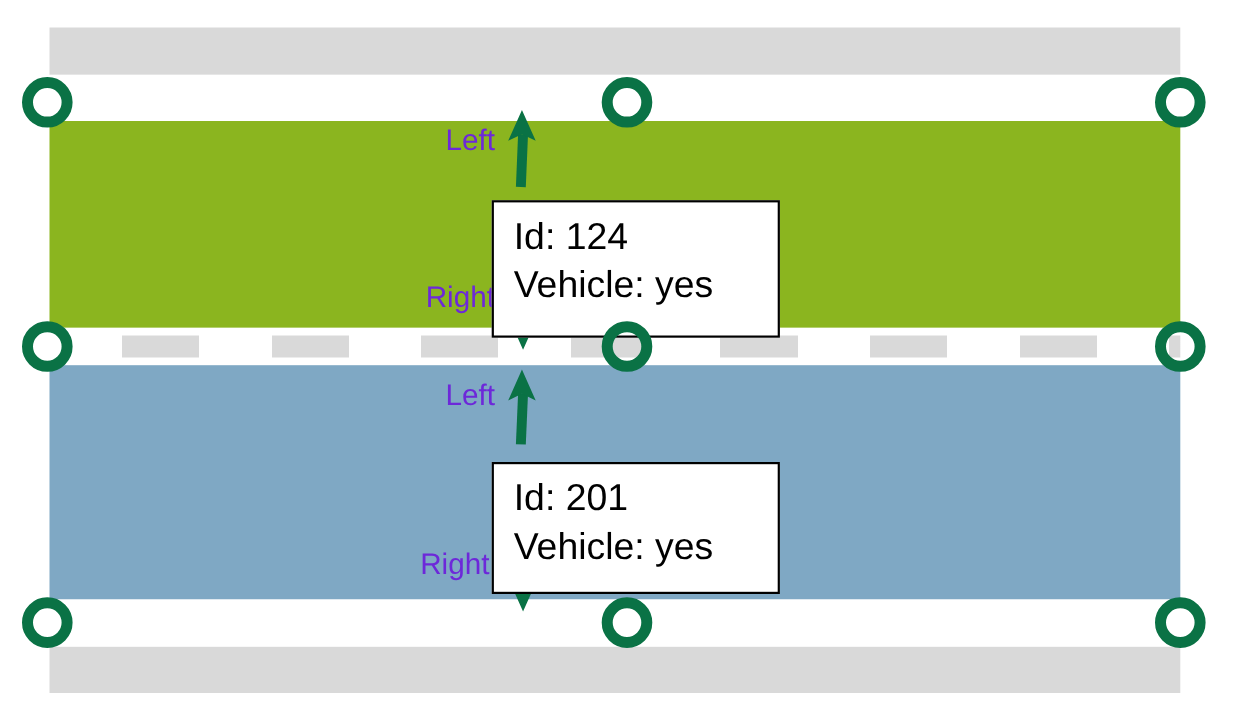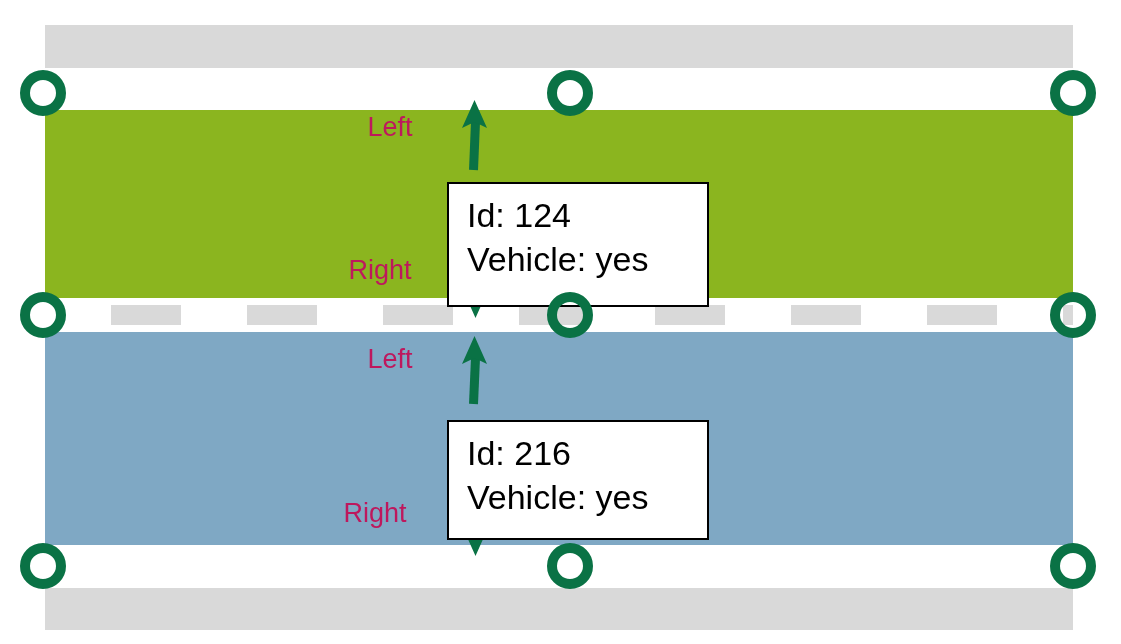--- a/index.html
+++ b/index.html
@@ -59,25 +59,25 @@
 
   
   .arrow-svg {
     position: absolute;
     overflow: visible;
   }
 
   
   .dir-label {
     position: absolute;
-    color: #be185d;
+    color: #6d28d9;
     font-size: 27px;
     line-height: 1;
     white-space: nowrap;
-    text-align: center;
+    text-align: right;
   }
 
   
   .info-box {
     position: absolute;
     background: #ffffff;
     border: 2px solid #000000;
     box-sizing: border-box;
     padding: 9px 14px 11px 18px;
     margin-top: 36px;
@@ -130,21 +130,21 @@
   <div class="dir-label" style="left:330px; top:346px; width:120px;">Left</div>
 
   <div class="dir-label" style="left:305px; top:500px; width:140px;">Right</div>
 
   <div class="info-box" style="left:447px; top:146px; width:262px; height:125px;">
     <div class="info-line">Id: 124</div>
     <div class="info-line">Vehicle: yes</div>
   </div>
 
   <div class="info-box" style="left:447px; top:384px; width:262px; height:120px;">
-    <div class="info-line">Id: 216</div>
+    <div class="info-line">Id: 201</div>
     <div class="info-line">Vehicle: yes</div>
   </div>
 
   <div class="node" style="left:20px;   top:70px;"></div>
   <div class="node" style="left:547px;  top:70px;"></div>
   <div class="node" style="left:1050px; top:70px;"></div>
 
   <div class="node" style="left:20px;   top:292px;"></div>
   <div class="node" style="left:547px;  top:292px;"></div>
   <div class="node" style="left:1050px; top:292px;"></div>

